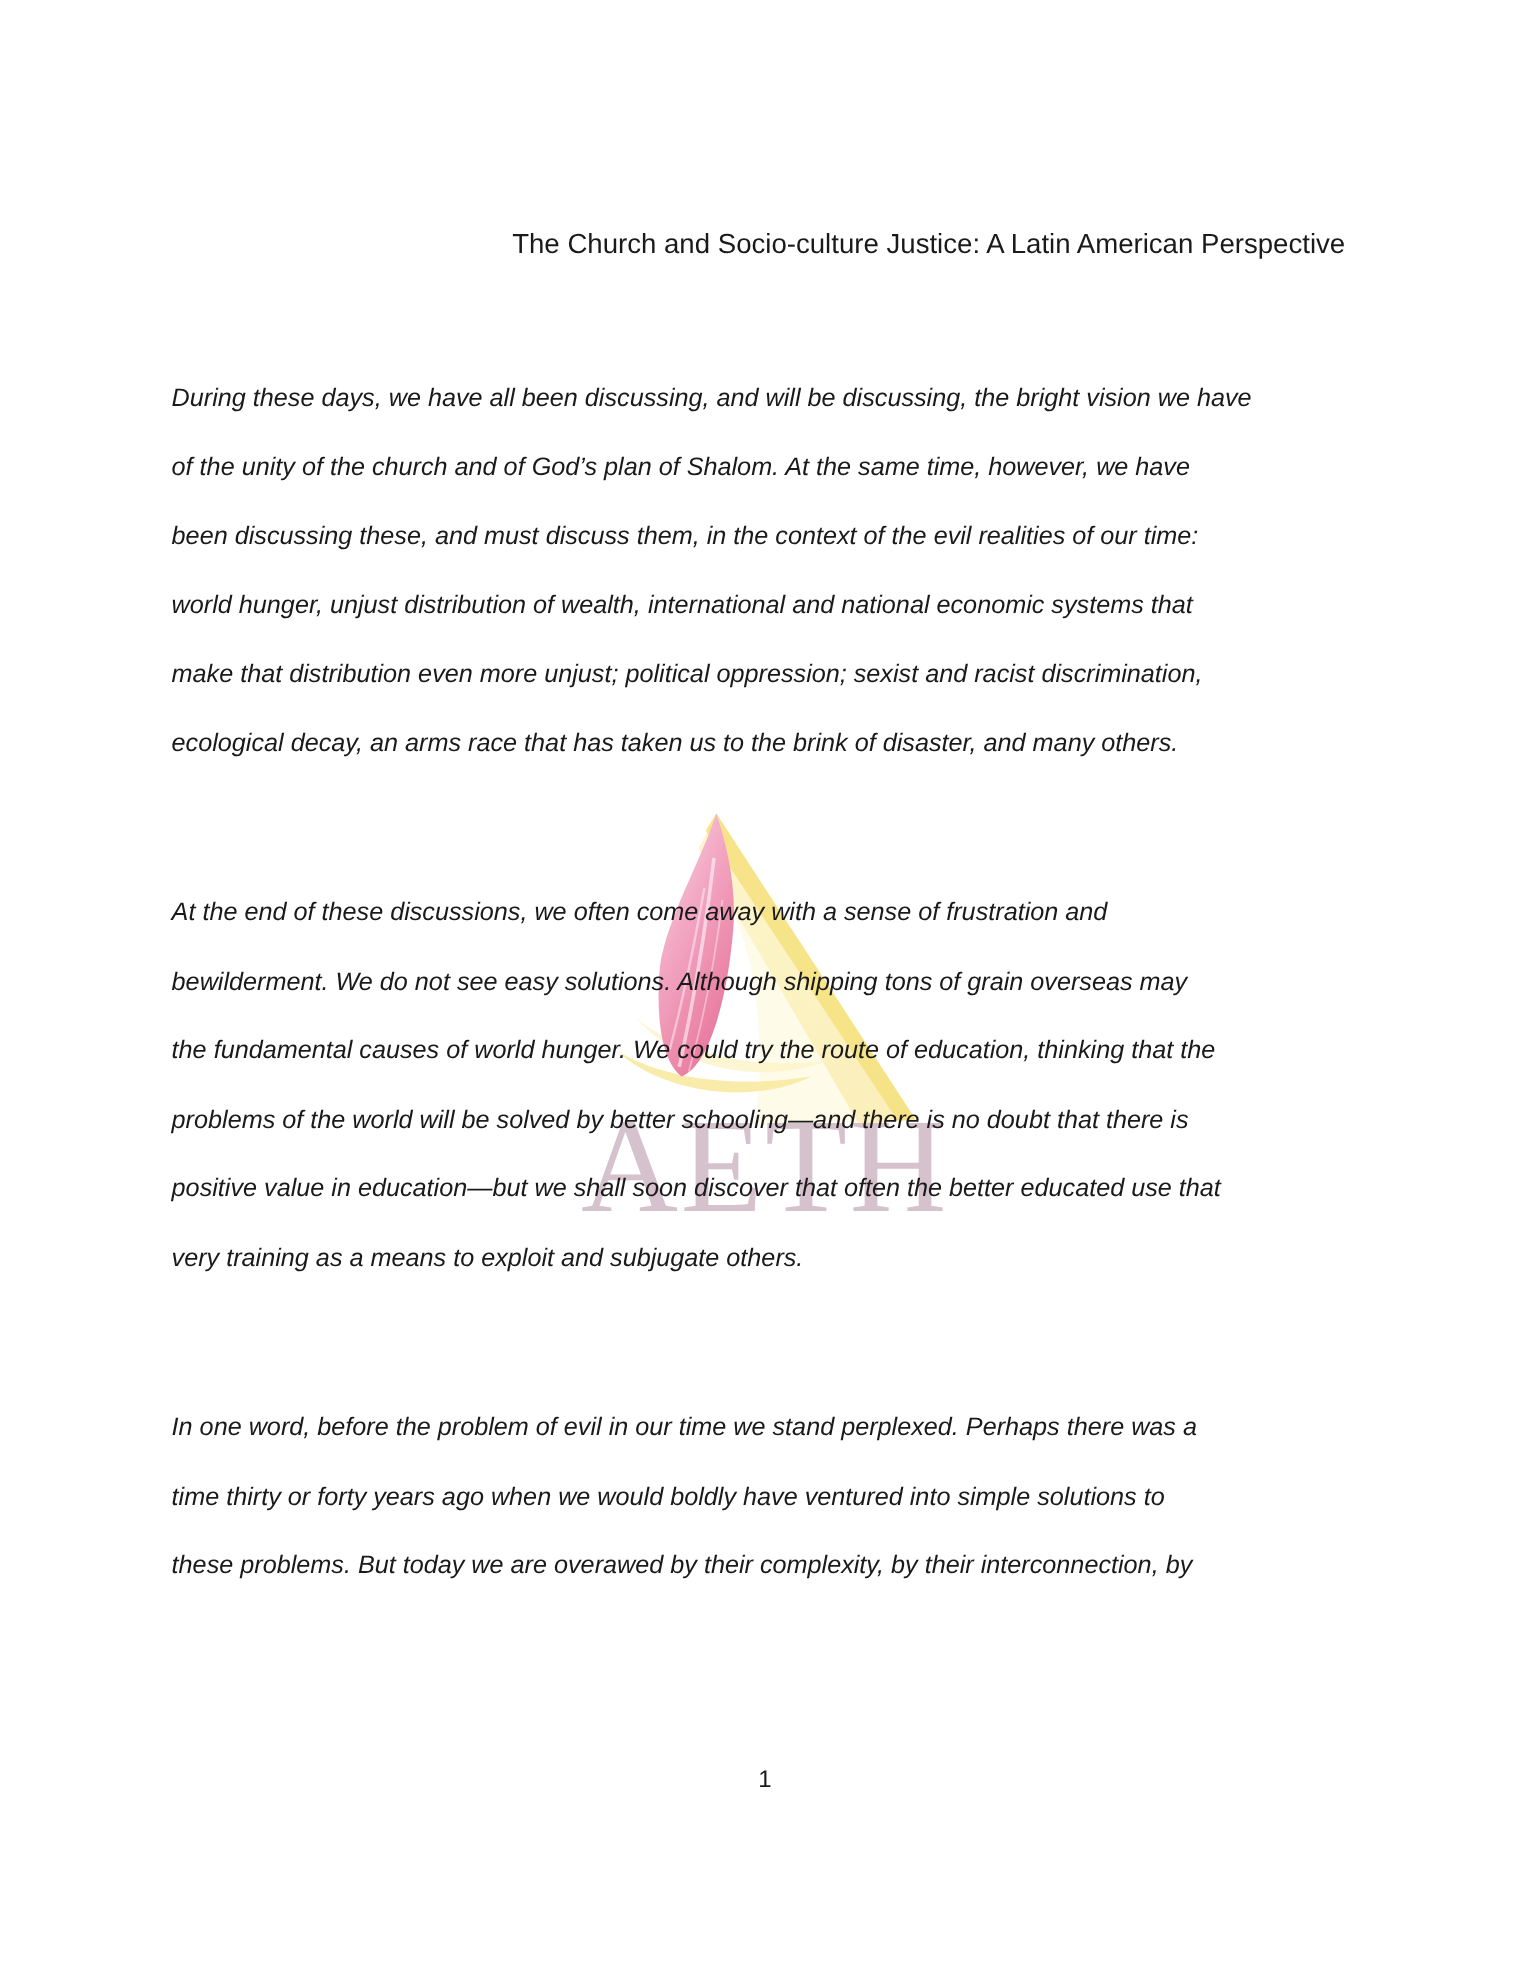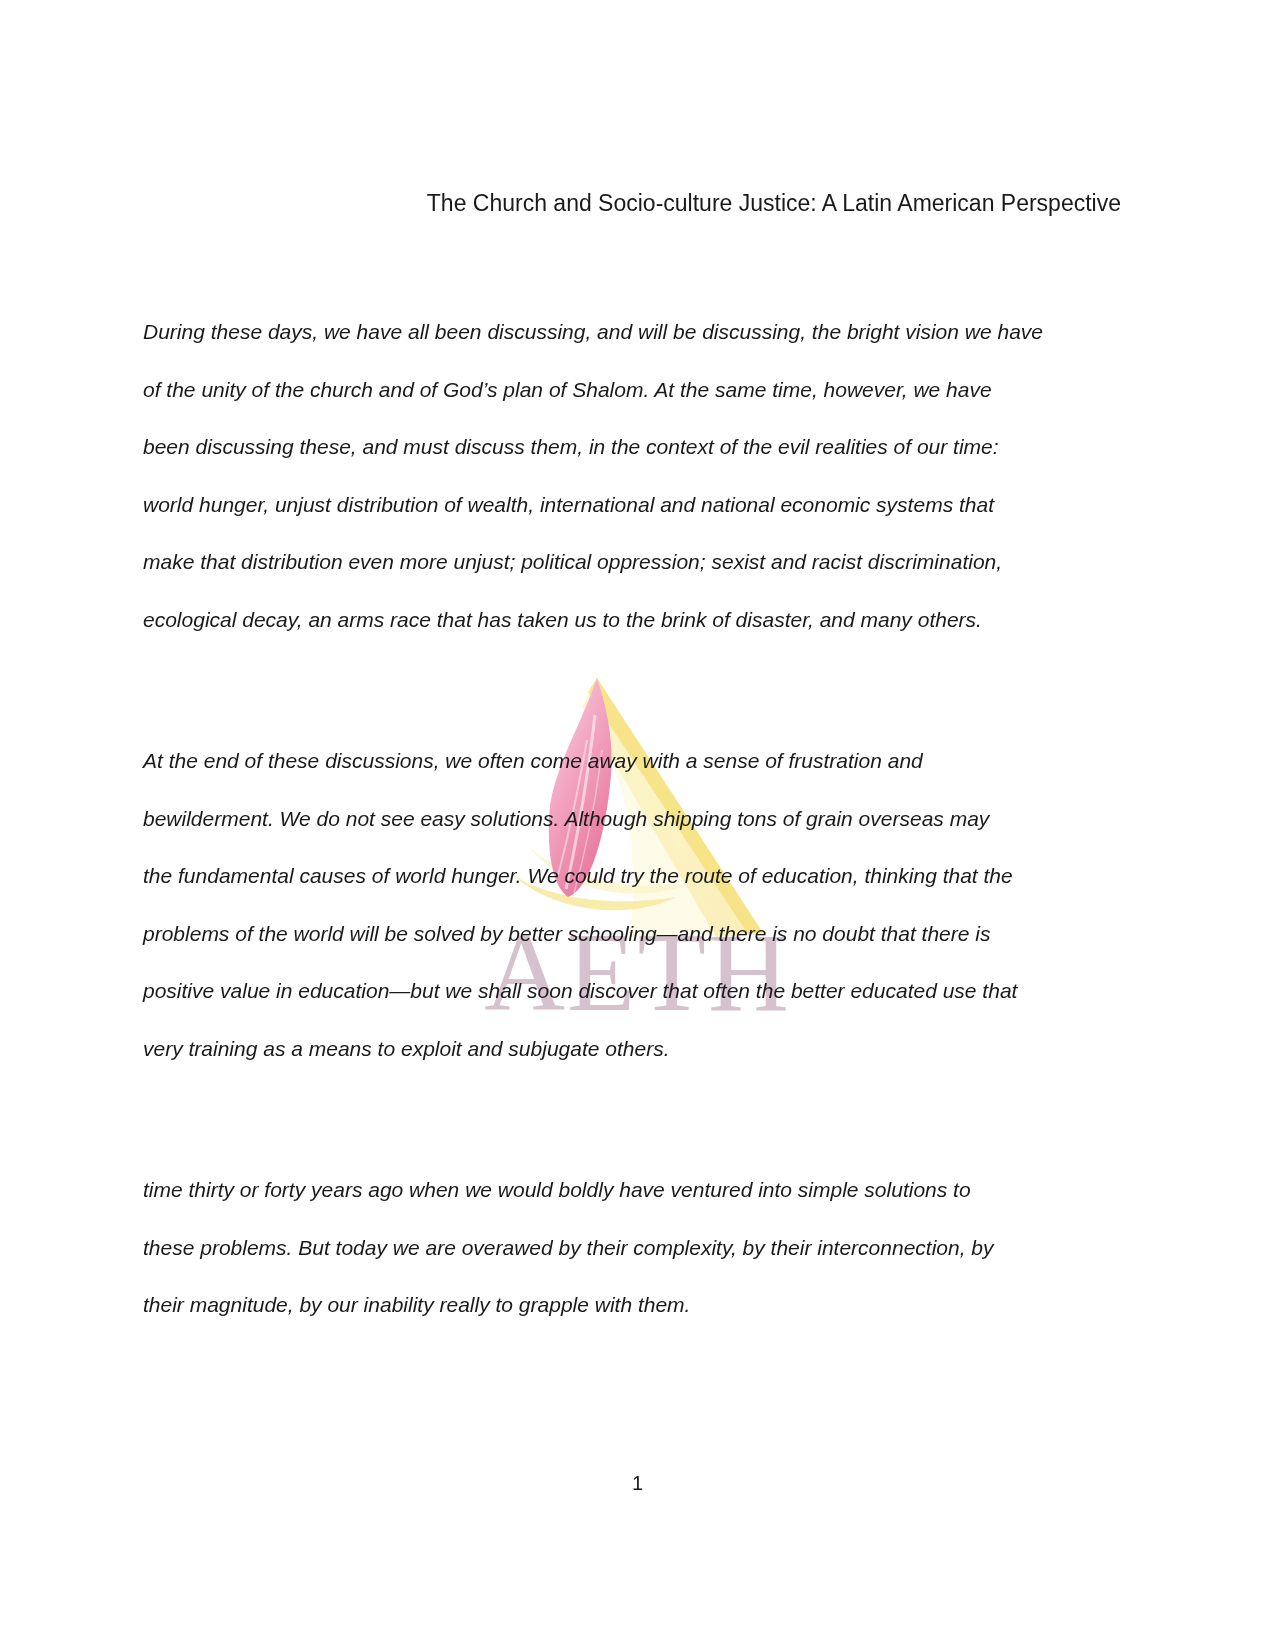--- a/index.html
+++ b/index.html
@@ -126,21 +126,21 @@
       </div>
       <div class="para">
         <div class="line">At the end of these discussions, we often come away with a sense of frustration and</div>
         <div class="line">bewilderment. We do not see easy solutions. Although shipping tons of grain overseas may</div>
         <div class="line">the fundamental causes of world hunger. We could try the route of education, thinking that the</div>
         <div class="line">problems of the world will be solved by better schooling—and there is no doubt that there is</div>
         <div class="line">positive value in education—but we shall soon discover that often the better educated use that</div>
         <div class="line">very training as a means to exploit and subjugate others.</div>
       </div>
       <div class="para">
+        <div class="line">In one word, before the problem of evil in our time we stand perplexed. Perhaps there was a</div>
         <div class="line">time thirty or forty years ago when we would boldly have ventured into simple solutions to</div>
         <div class="line">these problems. But today we are overawed by their complexity, by their interconnection, by</div>
-        <div class="line">their magnitude, by our inability really to grapple with them.</div>
       </div>
     </div>
 
   <div class="page-num">1</div>
 
 </div>
 
 </body></html>

